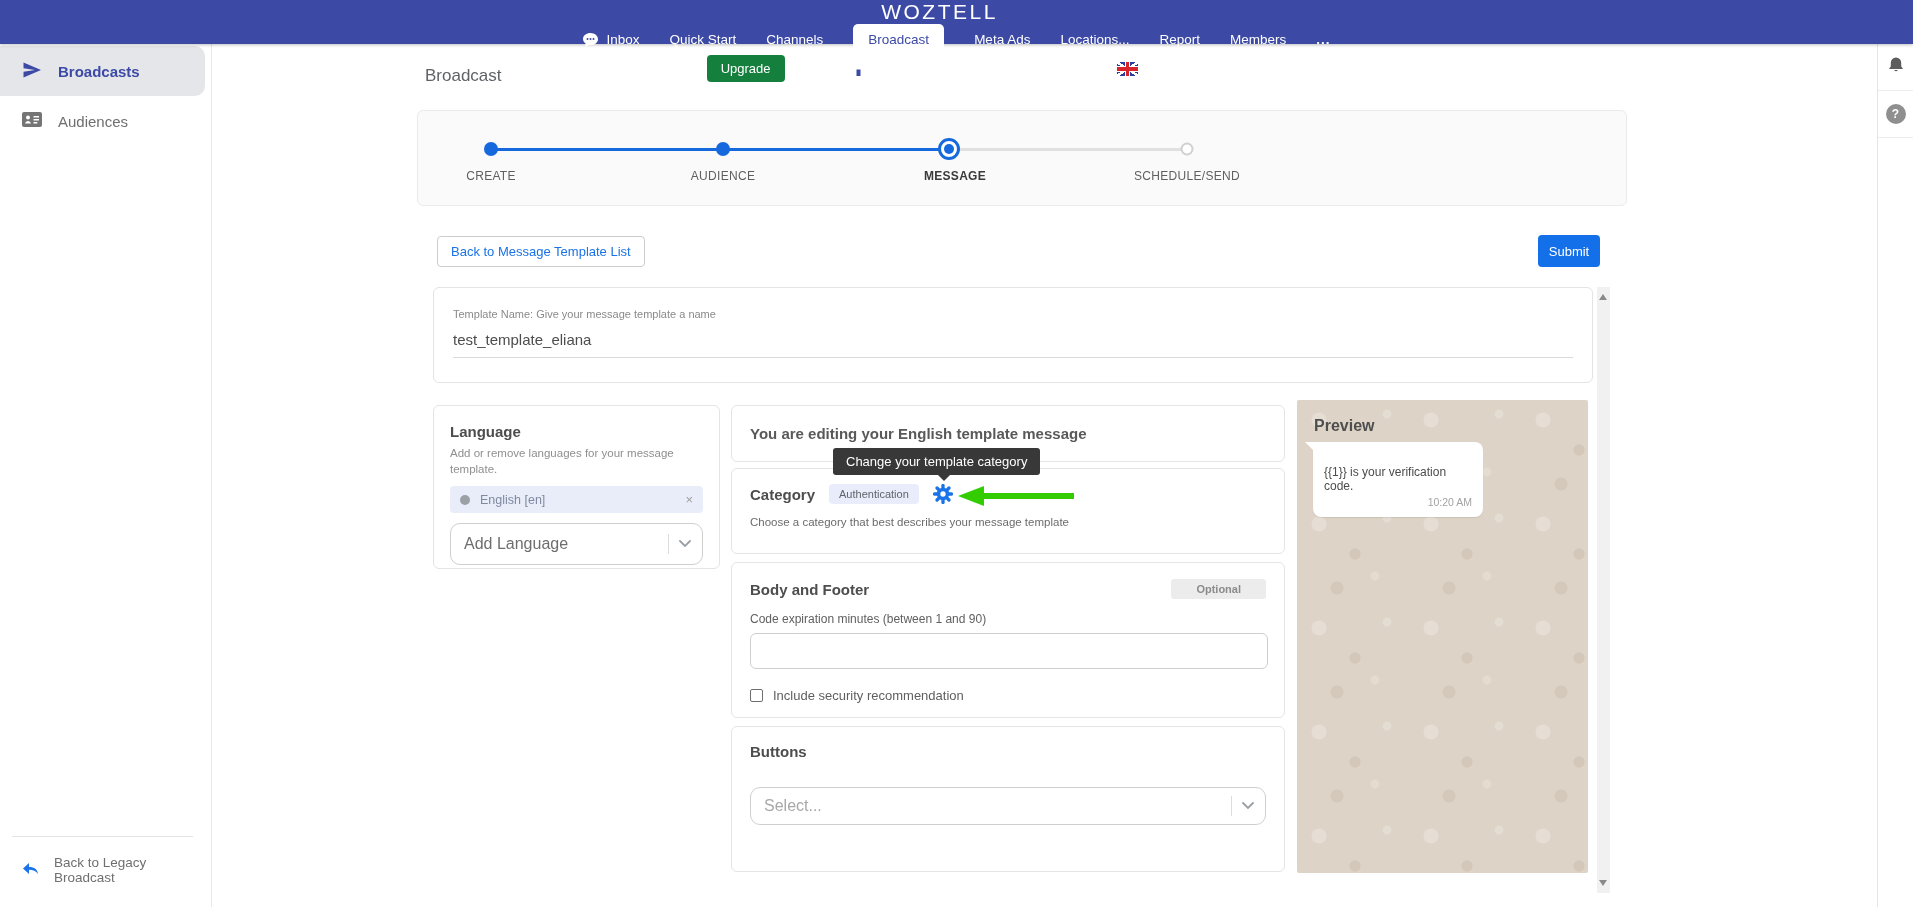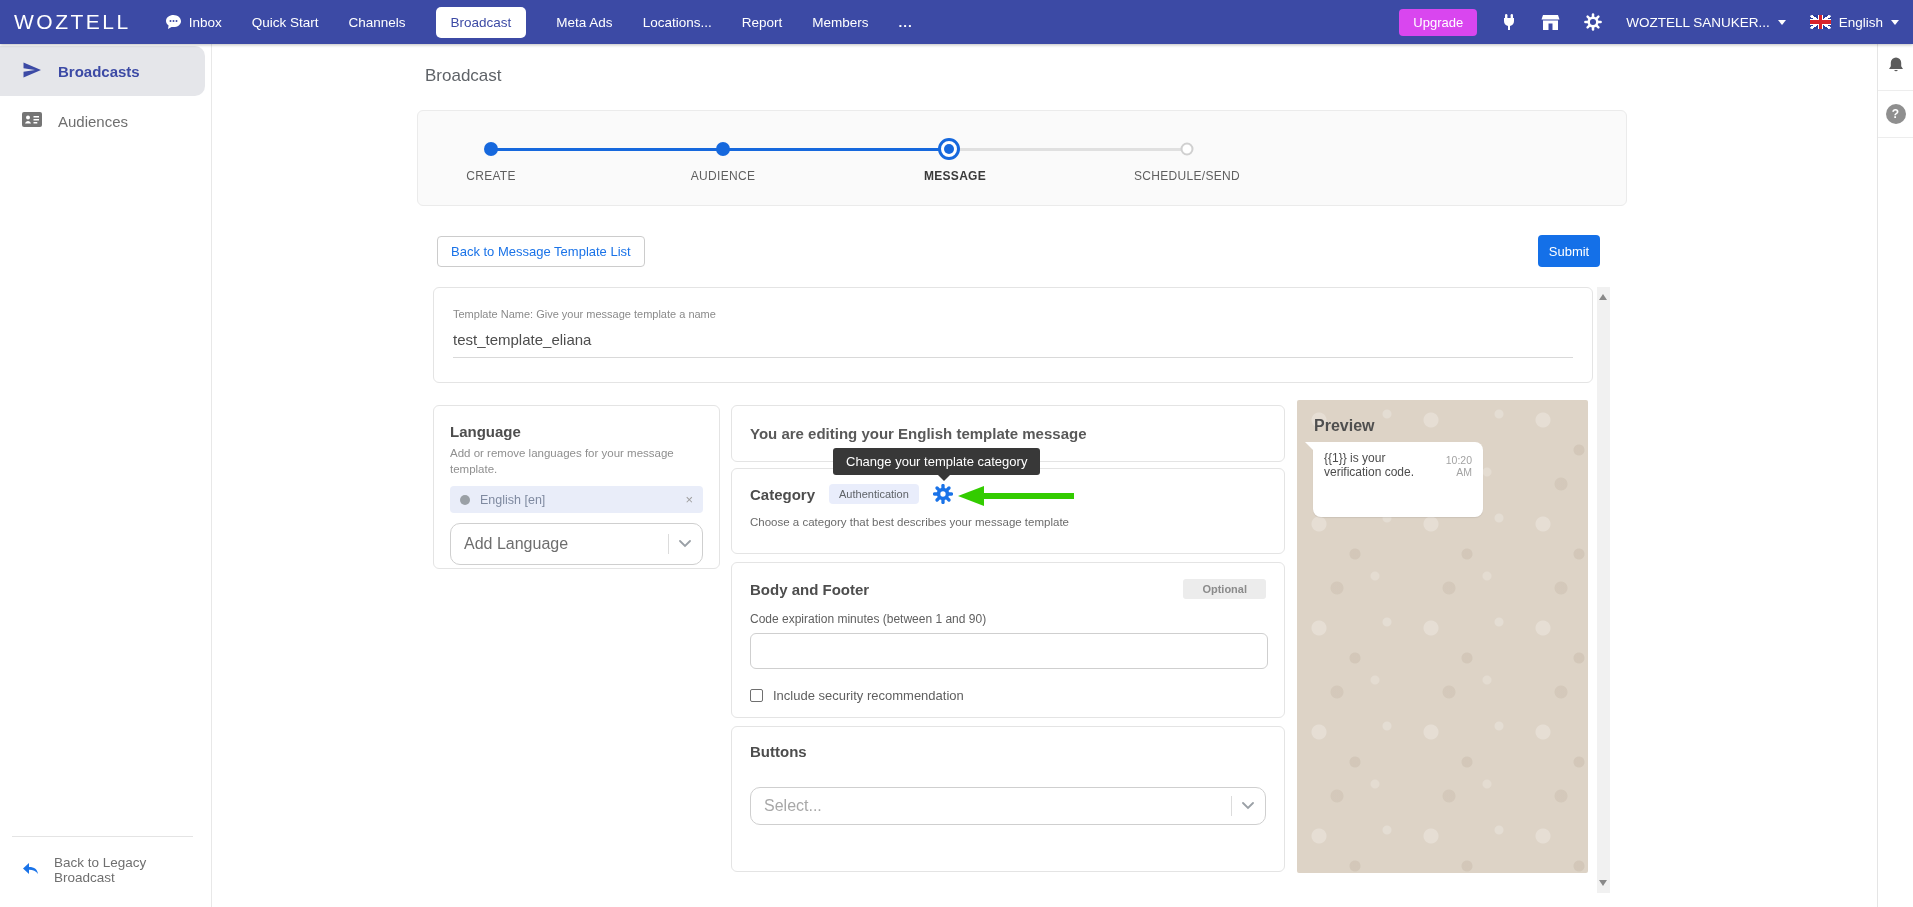--- a/index.html
+++ b/index.html
@@ -2,28 +2,28 @@
 <html lang="en"><head>
 <meta charset="utf-8">
 <style>
   * { margin:0; padding:0; box-sizing:border-box; }
   html,body { width:1913px; height:907px; overflow:hidden; background:#fff;
     font-family:"Liberation Sans", sans-serif; }
 
   
   .navbar { position:absolute; left:0; top:0; width:1913px; height:44px;
     background:#3c4aa5; display:flex; align-items:center; padding:0 14px;
-    box-shadow:0 1px 3px rgba(0,0,0,.25); z-index:50; color:#fff; }
+    box-shadow:0 1px 3px rgba(0,0,0,.25); z-index:50; color:#fff;flex-direction:column; }
   .logo { font-size:21px; font-weight:300; letter-spacing:2.5px; color:#fff; margin-right:34px; }
   .nav-items { display:flex; align-items:center; gap:30px; }
   .nav-item { font-size:13.5px; color:#fff; display:flex; align-items:center; gap:7px; cursor:pointer; white-space:nowrap; }
   .nav-item.active { background:#fff; color:#3c4aa5; padding:8px 15px; border-radius:5px; font-weight:400; }
   .nav-spacer { flex:1; }
   .nav-right { display:flex; align-items:center; gap:24px; }
-  .upgrade-btn { background:#d946ef; color:#fff; font-size:13px; padding:6px 14px; border-radius:4px; border:none; cursor:pointer;text-align:right; }
+  .upgrade-btn { background:#15803d; color:#fff; font-size:13px; padding:6px 14px; border-radius:4px; border:none; cursor:pointer;text-align:right; }
   .nav-icon { display:flex; align-items:center; cursor:pointer; }
   .account { display:flex; align-items:center; gap:8px; font-size:13.5px; cursor:pointer; white-space:nowrap; }
   .caret { width:0; height:0; border-left:4.5px solid transparent; border-right:4.5px solid transparent; border-top:5px solid #fff; }
   .flag { width:21px; height:14px; border-radius:2px; position:relative; overflow:hidden;
     background:
       linear-gradient(to right, transparent 45%, #d8232a 45%, #d8232a 55%, transparent 55%),
       linear-gradient(to bottom, transparent 38%, #d8232a 38%, #d8232a 62%, transparent 62%),
       linear-gradient(to right, transparent 40%, #fff 40%, #fff 60%, transparent 60%),
       linear-gradient(to bottom, transparent 30%, #fff 30%, #fff 70%, transparent 70%),
       linear-gradient(33deg, transparent 45%, #fff 45%, #fff 55%, transparent 55%),
@@ -107,21 +107,21 @@
   .editing-header { font-size:15px; font-weight:bold; color:#595959; }
   .cardB { left:519px; top:424px; width:554px; height:86px; padding:15px 18px; }
   .cat-row { display:flex; align-items:center; gap:14px; }
   .cat-badge { background:#e9edfb; color:#5f6368; font-size:11px; padding:4px 10px; border-radius:4px; }
   .cat-caption { margin-top:12px; font-size:11.5px; color:#6b6b6b; }
   .gear-btn { display:flex; cursor:pointer; }
 
   .cardC { left:519px; top:518px; width:554px; height:156px; padding:16px 18px; }
   .card-head { display:flex; align-items:center; }
   .optional-badge { margin-left:auto; background:#ececec; color:#8b8b8b; font-size:11px;
-    font-weight:bold; padding:4px 19px; border-radius:3px; }
+    font-weight:bold; padding:4px 25px; border-radius:3px; }
   .code-label { margin-top:13px; font-size:12px; color:#5f5f5f; }
   .code-input { margin-top:7px; width:518px; height:36px; border:1px solid #cfcfcf;
     border-radius:6px; font-size:14px; padding:0 10px; font-family:inherit; }
   .check-row { margin-top:19px; display:flex; align-items:center; gap:10px; cursor:pointer; }
   .checkbox { width:13px; height:13px; border:1.5px solid #6f6f6f; border-radius:2px; background:#fff; }
   .check-label { font-size:13px; color:#5f5f5f; }
 
   .cardD { left:519px; top:682px; width:554px; height:146px; padding:16px 18px; }
   .btns-desc { margin-top:10px; font-size:12px; color:#5f5f5f; line-height:1.55; width:510px; }
   .btns-link { color:#1414e0; text-decoration:underline; font-weight:bold; cursor:pointer; }
@@ -134,21 +134,21 @@
     background-image:
       radial-gradient(circle 8px at 22px 20px, rgba(255,255,255,.25) 7px, transparent 8px),
       radial-gradient(circle 6px at 58px 50px, rgba(150,128,105,.14) 5px, transparent 6px),
       radial-gradient(circle 5px at 90px 14px, rgba(255,255,255,.22) 4px, transparent 5px),
       radial-gradient(circle 7px at 40px 84px, rgba(150,128,105,.12) 6px, transparent 7px),
       radial-gradient(circle 5px at 78px 72px, rgba(255,255,255,.2) 4px, transparent 5px);
     background-size:112px 104px; }
   .preview-title { position:absolute; left:17px; top:17px; font-size:16px; font-weight:bold; color:#4f4f4f; }
   .bubble { position:absolute; left:16px; top:42px; width:170px; height:75px; background:#fff;
     border-radius:8px; border-top-left-radius:0; padding:9px 11px;
-    display:flex; flex-direction:row; justify-content:flex-end;
+    display:flex; flex-direction:column; justify-content:flex-end;
     box-shadow:0 1px 1px rgba(0,0,0,.08); }
   .bubble::before { content:""; position:absolute; top:0; left:-8px;
     border:8px solid transparent; border-top-color:#fff; border-right-color:#fff; }
   .bubble-text { font-size:12px; color:#4c4c4c; }
   .bubble-time { font-size:10.5px; color:#a3a3a3; text-align:right; margin-top:3px; }
 
   
   .tooltip { position:absolute; left:621px; top:404px; background:#383838; color:#fff;
     font-size:13px; padding:6px 13px; border-radius:3px; white-space:nowrap; z-index:30; }
   .tooltip::after { content:""; position:absolute; bottom:-6px; left:104px;

